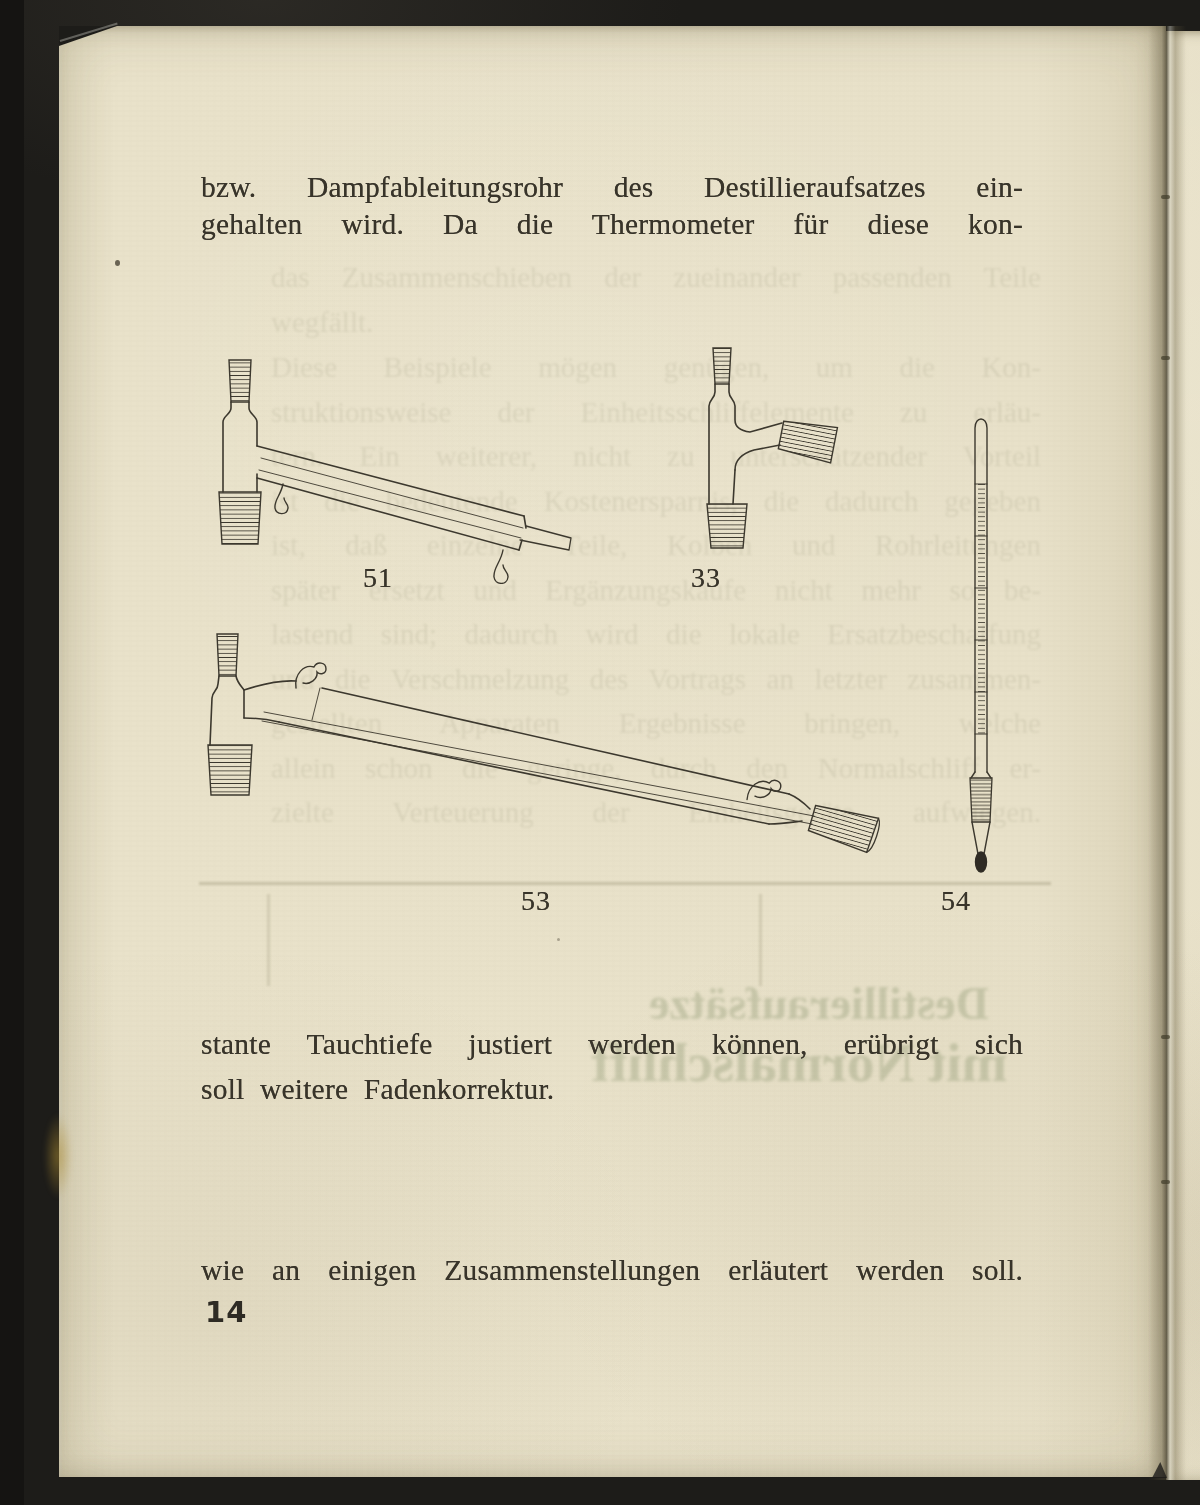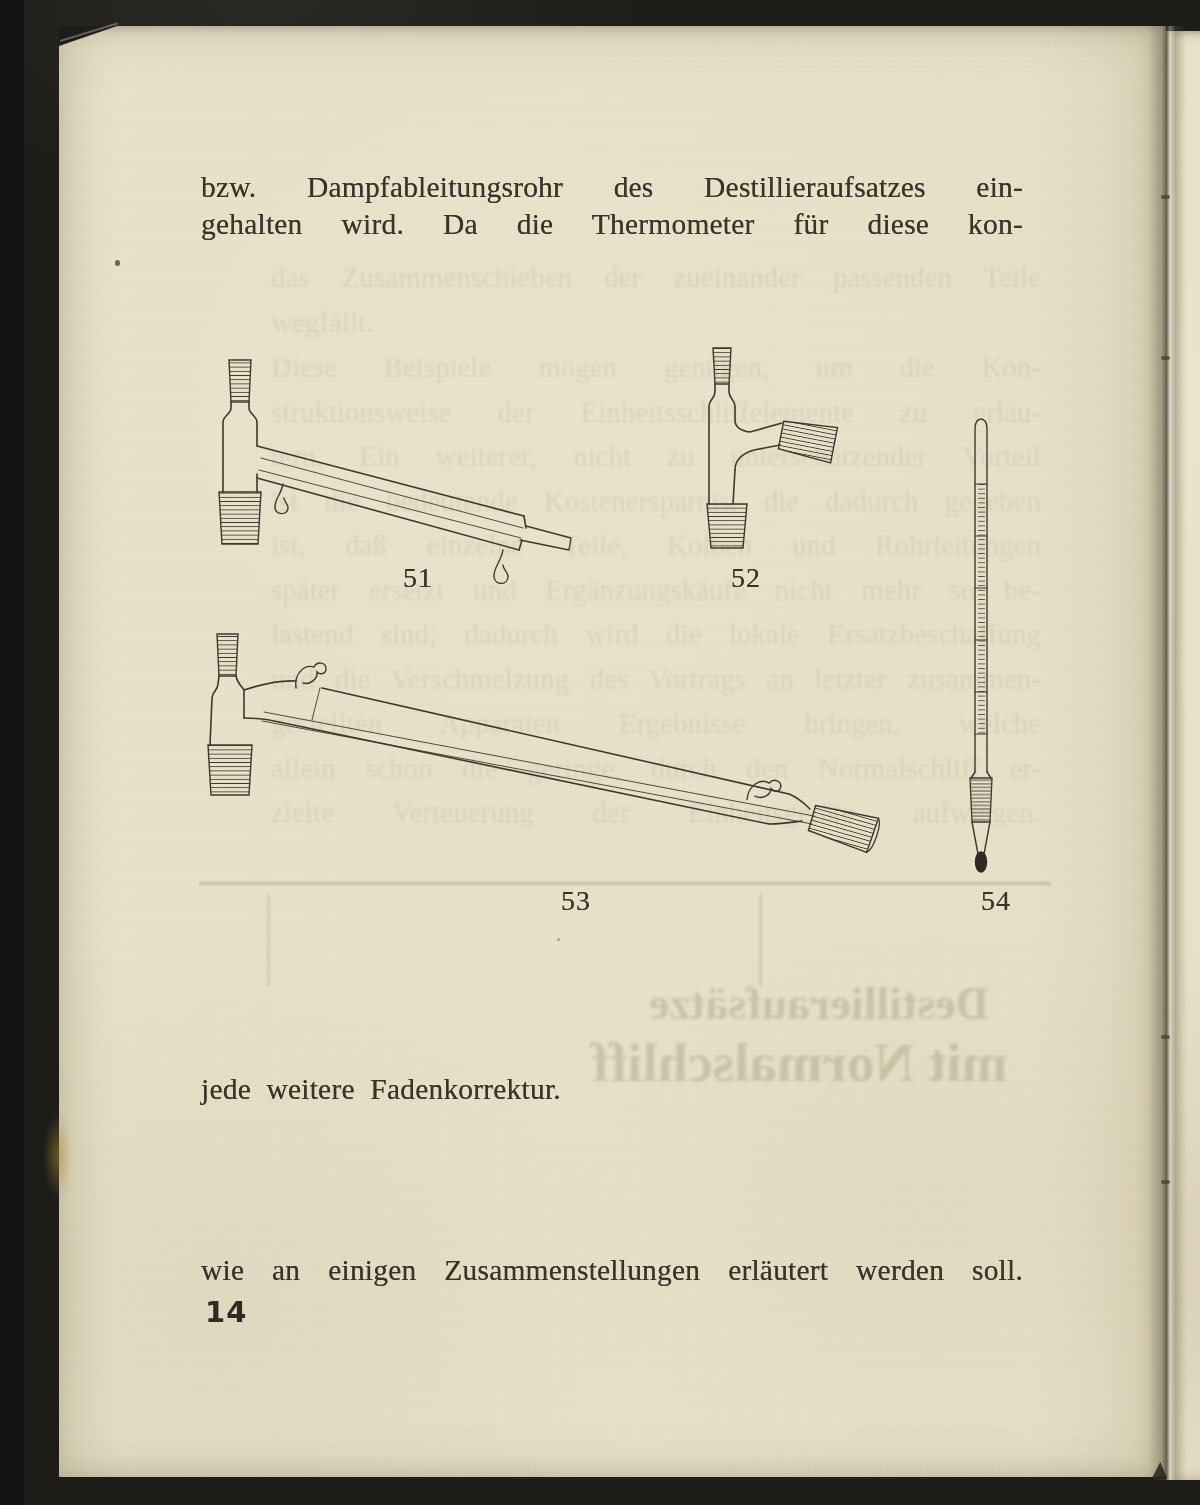--- a/index.html
+++ b/index.html
@@ -36,21 +36,21 @@
   .dogear-edge{position:absolute;left:1px;top:14px;width:60px;height:2px;
         background:rgba(255,255,246,.3);transform:rotate(-17deg);transform-origin:left center;}
   
   .line{position:absolute;left:142px;width:822px;height:45px;
         font:29.5px/45px "Liberation Serif", serif;color:#38342a;
         letter-spacing:.2px;word-spacing:1.5px;text-align:justify;text-align-last:justify;
         text-shadow:0 0 .6px rgba(56,52,42,.8);z-index:3;}
   .line.left{text-align:left;text-align-last:left;word-spacing:8px;}
   .line.indent{text-indent:57px;}
   .figlabel{position:absolute;width:70px;font:28px/30px "Liberation Serif", serif;
-        color:#38342a;text-align:right;letter-spacing:1px;z-index:3;
+        color:#38342a;text-align:left;letter-spacing:1px;z-index:3;
         text-shadow:0 0 .6px rgba(56,52,42,.8);}
   .pagenum{position:absolute;left:146px;top:1270px;
         font:bold 29px/32px "DejaVu Sans", sans-serif;color:#2e2b24;letter-spacing:1px;z-index:3;}
   .fig{position:absolute;z-index:2;}
   .fig svg{display:block;}
   
   .gline{position:absolute;left:212px;width:770px;height:44px;
         font:29px/44px "Liberation Serif", serif;color:#77765a;opacity:.13;
         text-align:justify;text-align-last:justify;filter:blur(1.1px);z-index:1;}
   .ghead{position:absolute;font-family:"Liberation Serif", serif;font-weight:bold;
@@ -185,25 +185,26 @@
         <rect x="23" y="80" width="8" height="252" fill="url(#t54)" stroke="none"></rect>
         <path d="M21,80 H33 M21,132 H33 M21,184 H33 M21,236 H33 M21,288 H33 M21,330 H33" stroke-width="1"></path>
         <path d="M21,368 L17,374 M33,368 L37,374"></path>
         <polygon points="16,374 38,374 36,418 18,418" fill="url(#j54)" stroke-width="1.3"></polygon>
         <path d="M18,418 L24,450 M36,418 L30,450"></path>
         <ellipse cx="27" cy="458" rx="5.5" ry="10" fill="#2f2b24" stroke="#2f2b24"></ellipse>
       </svg>
     </div>
 
     <div class="figlabel" style="left:304px;top:537px">51</div>
-    <div class="figlabel" style="left:632px;top:537px">52</div>
+    <div class="figlabel" style="left:632px;top:537px">33</div>
     <div class="figlabel" style="left:462px;top:860px">53</div>
     <div class="figlabel" style="left:882px;top:860px">54</div>
 
-    <div class="line left" style="top:1041px">jede weitere Fadenkorrektur.</div>
+    <div class="line" style="top:996px">stante Tauchtiefe justiert werden können, erübrigt sich</div>
+    <div class="line left" style="top:1041px">soll weitere Fadenkorrektur.</div>
 
     <div class="line" style="top:1222px">wie an einigen Zusammenstellungen erläutert werden soll.</div>
 
     <div class="pagenum">14</div>
 
     <div class="speck" style="left:56px;top:234px;width:5px;height:6px;opacity:.8"></div>
     <div class="speck" style="left:498px;top:912px;width:3px;height:3px;opacity:.4"></div>
     <div class="dogear"></div>
     <div class="dogear-edge"></div>
   </div>

